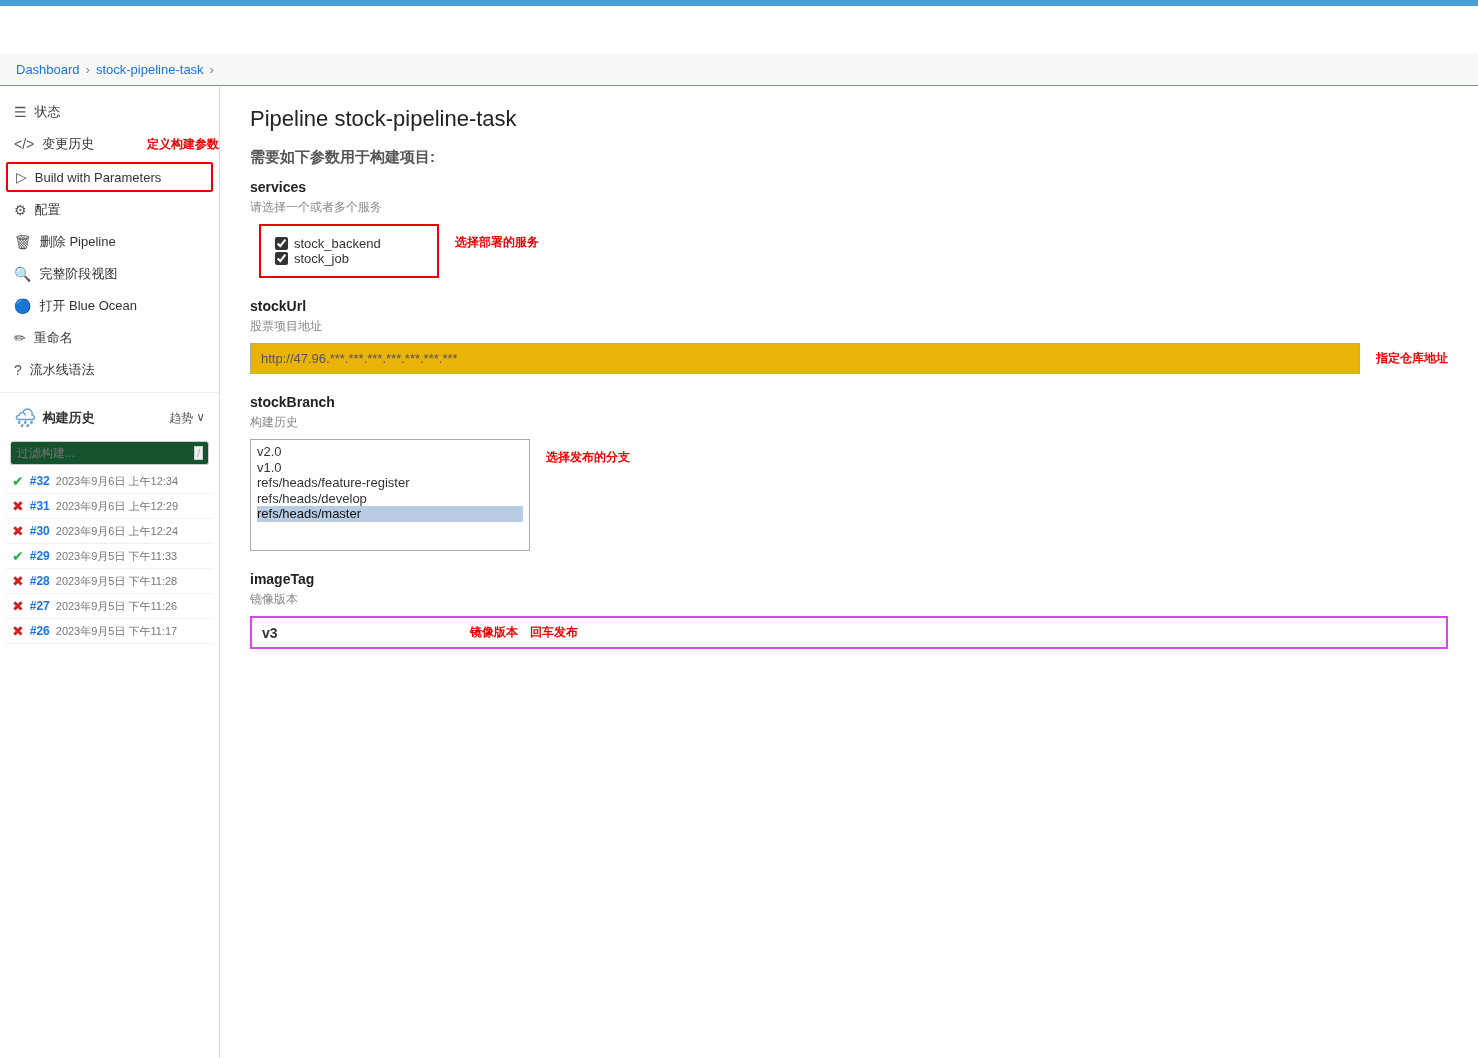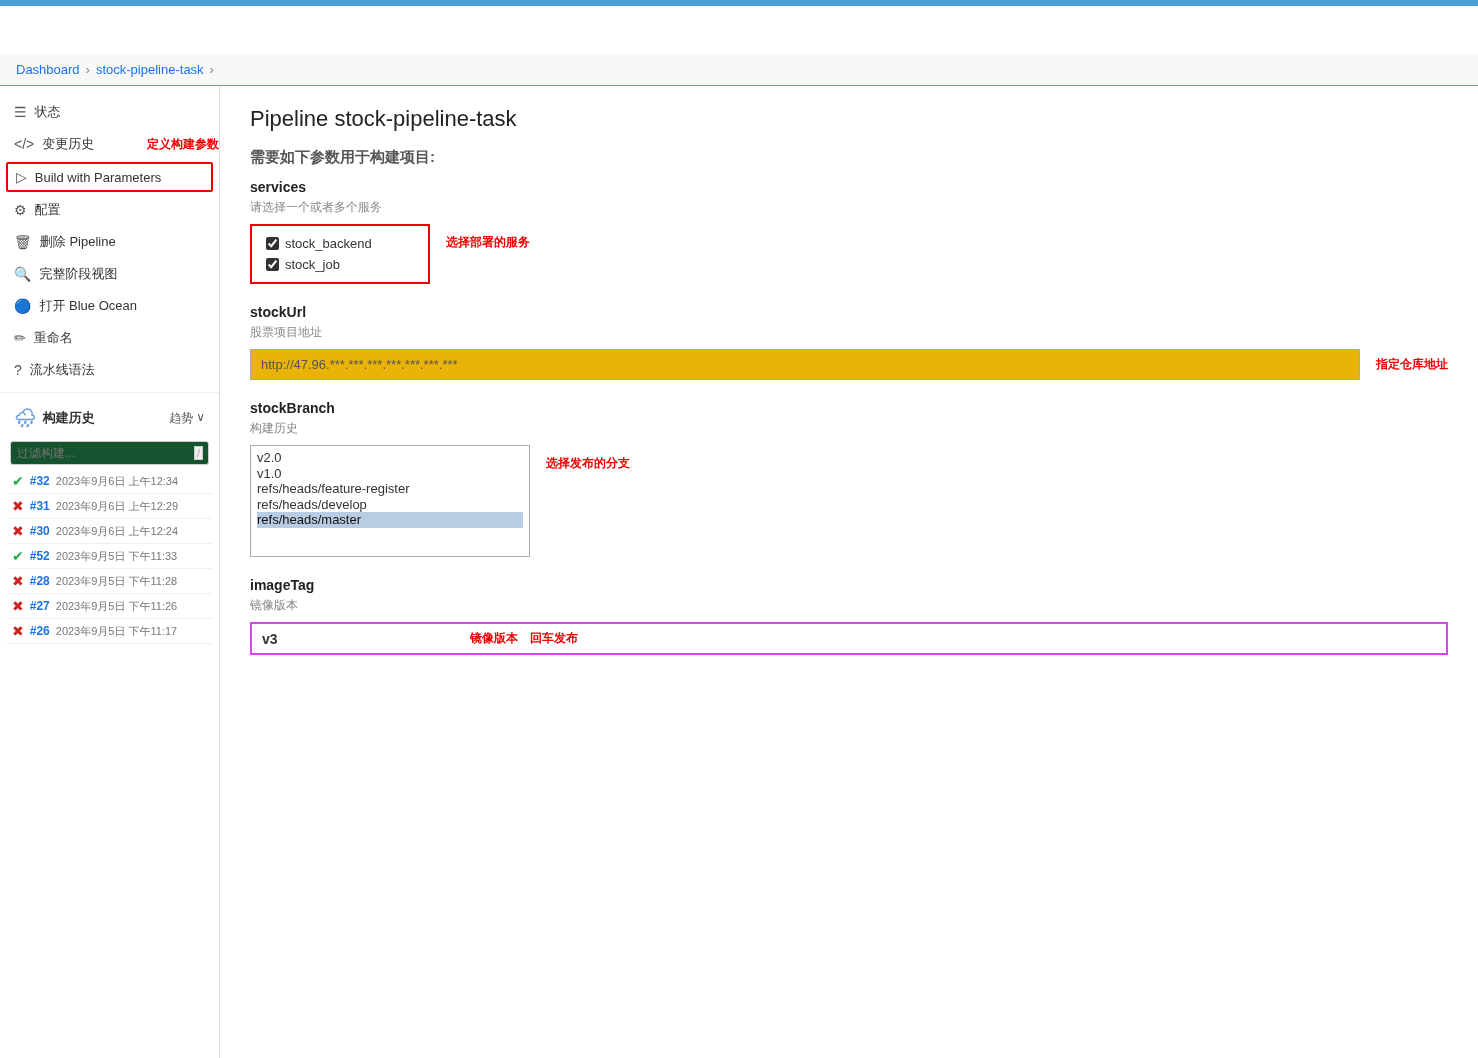--- a/index.html
+++ b/index.html
@@ -185,23 +185,23 @@
     .param-section {
       margin-bottom: 20px;
     }
 
     
     .checkbox-group {
       border: 2px solid #e00;
       padding: 10px 14px;
       display: inline-flex;
       flex-direction: column;
-      gap: 6px;
       background: #fff;
       min-width: 180px;
+      margin-left: 9px;
     }
     .checkbox-row {
       display: flex;
       align-items: center;
       gap: 6px;
       font-size: 13px;
     }
     .checkbox-row input[type=checkbox] {
       width: 13px;
       height: 13px;
@@ -361,21 +361,21 @@
           <a href="#">#31</a>
           <span class="build-time">2023年9月6日 上午12:29</span>
         </li>
         <li class="build-item">
           <span class="status-err">✖</span>
           <a href="#">#30</a>
           <span class="build-time">2023年9月6日 上午12:24</span>
         </li>
         <li class="build-item">
           <span class="status-ok">✔</span>
-          <a href="#">#52</a>
+          <a href="#">#29</a>
           <span class="build-time">2023年9月5日 下午11:33</span>
         </li>
         <li class="build-item">
           <span class="status-err">✖</span>
           <a href="#">#28</a>
           <span class="build-time">2023年9月5日 下午11:28</span>
         </li>
         <li class="build-item">
           <span class="status-err">✖</span>
           <a href="#">#27</a>

